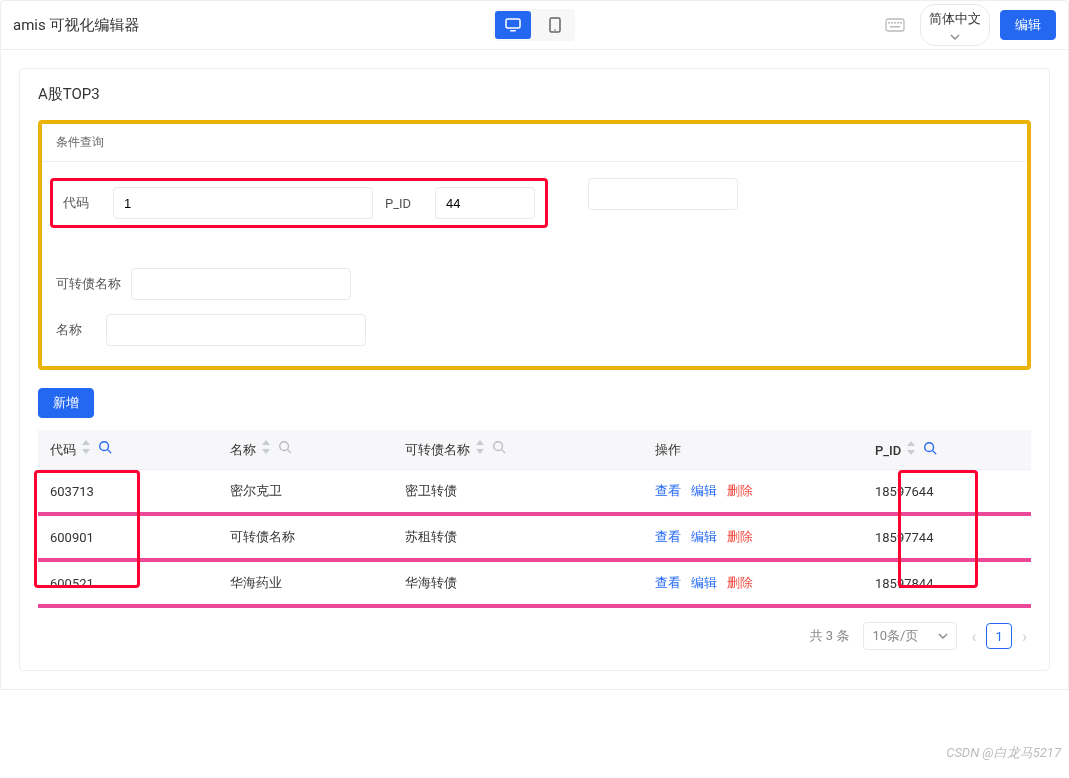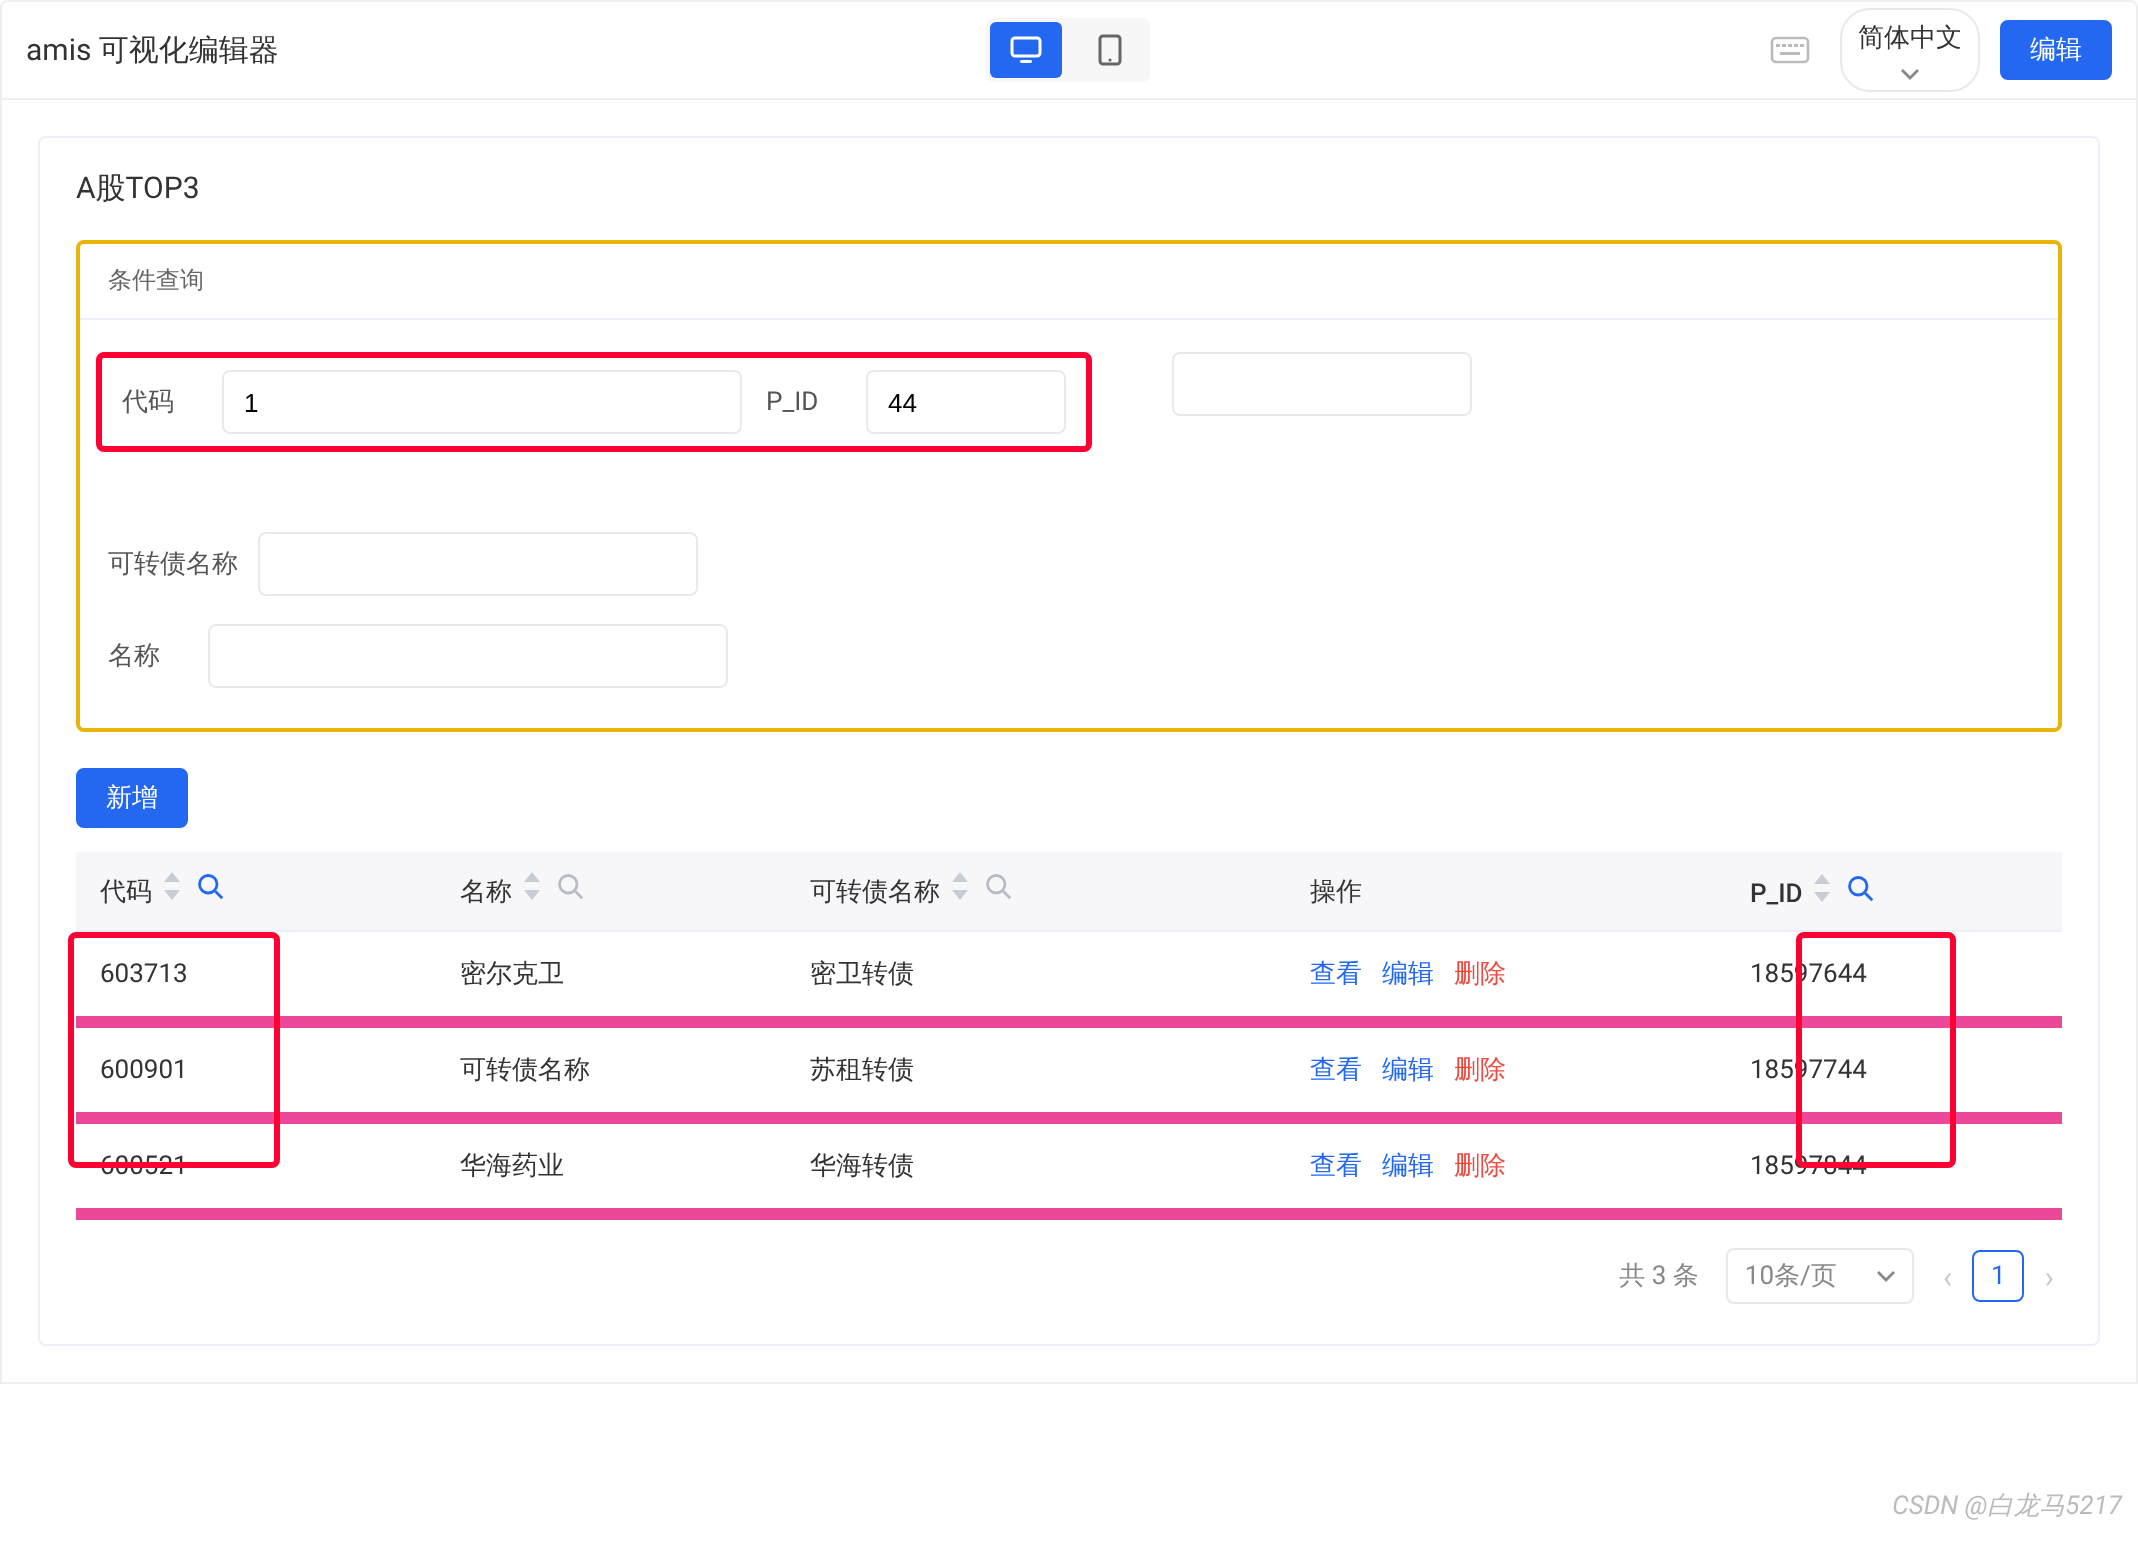--- a/index.html
+++ b/index.html
@@ -11,33 +11,33 @@
 .device-group { display:flex; gap:6px; background:#f7f7f7; border-radius:4px; padding:2px; }
 .device-btn { width:36px; height:28px; display:flex; align-items:center; justify-content:center; border-radius:3px; background:transparent; border:none; cursor:pointer; color:#666;}
 .device-btn.active { background:#2468f2; color:#fff; }
 .kbd-icon { width:30px; height:22px; display:flex; align-items:center; justify-content:center; color:#999; }
 .lang-select { border:1px solid #e8e9eb; border-radius:15px; padding:5px 8px; display:flex; align-items:center; gap:6px; font-size:13px; cursor:pointer; background:#fff;flex-direction:column; }
 .btn { border:1px solid #e8e9eb; border-radius:4px; padding:5px 14px; font-size:13px; cursor:pointer; background:#fff; display:inline-flex; align-items:center; }
 .btn-primary { background:#2468f2; color:#fff; border-color:#2468f2; }
 .outer { padding:18px; border:1px solid #eee; border-top:none; }
 .card { border:1px solid #eceff8; border-radius:4px; background:#fff; }
 .card-title { padding:16px 18px; font-size:15px; color:#333; }
-.filter-card { border:2px solid #eab308; border-radius:4px; margin:0 0 18px 0; }
+.filter-card { border:4px solid #eab308; border-radius:4px; margin:0 0 18px 0; }
 .filter-title { padding:10px 14px; font-size:12px; color:#666; border-bottom:1px solid #eceff8; }
 .filter-body { padding:16px 14px 6px 14px; }
 .filter-row { display:flex; gap:40px; margin-bottom:14px; flex-wrap:wrap;}
 .f-item { display:flex; align-items:center; gap:10px; }
 .f-item label { font-size:13px; color:#555; min-width:40px; }
 .f-input { border:1px solid #e8e9eb; border-radius:4px; height:32px; padding:0 10px; font-size:13px; background:#fff; }
 .filter-footer { border-top:1px solid #eceff8; padding:10px 14px; display:flex; justify-content:flex-end; gap:10px; }
 .red-box { border:3px solid #f03; border-radius:4px; padding:6px 10px; display:flex; align-items:center; gap:12px;}
 .body-inner { padding:0 18px 18px 18px; }
 .table { width:100%; border-collapse:collapse; }
 .table thead th { background:#f7f7f9; text-align:left; padding:10px 12px; font-weight:500; font-size:13px; color:#333; border-bottom:1px solid #eceff8;}
-.table tbody td { padding:12px 12px; font-size:13px; color:#333; border-bottom:6px solid #ec4899; }
+.table tbody td { padding:12px 12px; font-size:13px; color:#333; border-bottom:4px solid #ec4899; }
 .col-icons { display:inline-flex; gap:6px; align-items:center; color:#b8bcc6; margin-left:6px;}
 .sort-icon { width:10px; height:14px; position:relative; display:inline-block;}
 .sort-icon::before,.sort-icon::after{content:"";position:absolute;left:0;border-left:4px solid transparent;border-right:4px solid transparent;}
 .sort-icon::before{top:0;border-bottom:5px solid #c8ccd4;}
 .sort-icon::after{bottom:0;border-top:5px solid #c8ccd4;}
 .search-mini { width:14px; height:14px; color:#2468f2; }
 .search-mini.muted{color:#b8bcc6;}
 .op-link { color:#2468f2; margin-right:10px; cursor:pointer; }
 .op-del { color:#f0483e; cursor:pointer; }
 .pager { display:flex; justify-content:flex-end; align-items:center; gap:14px; padding:14px 4px 2px 4px; font-size:13px; color:#888;}

